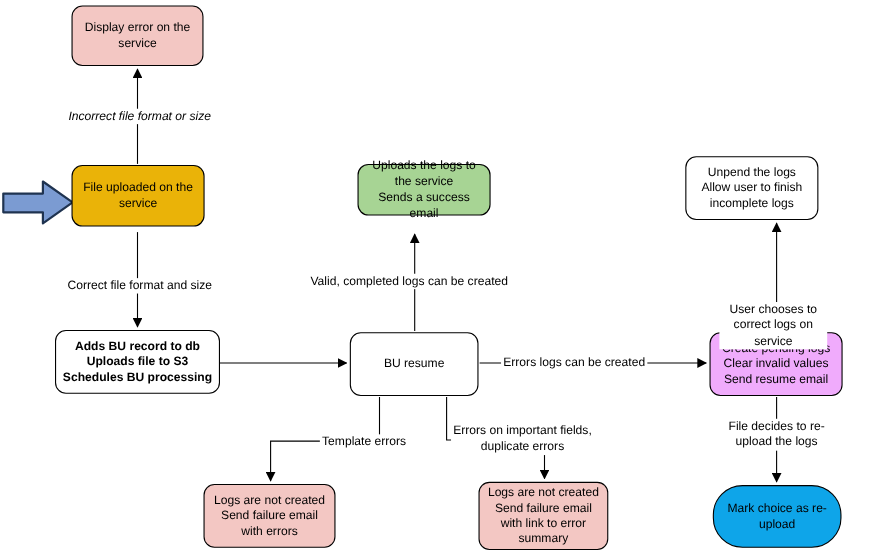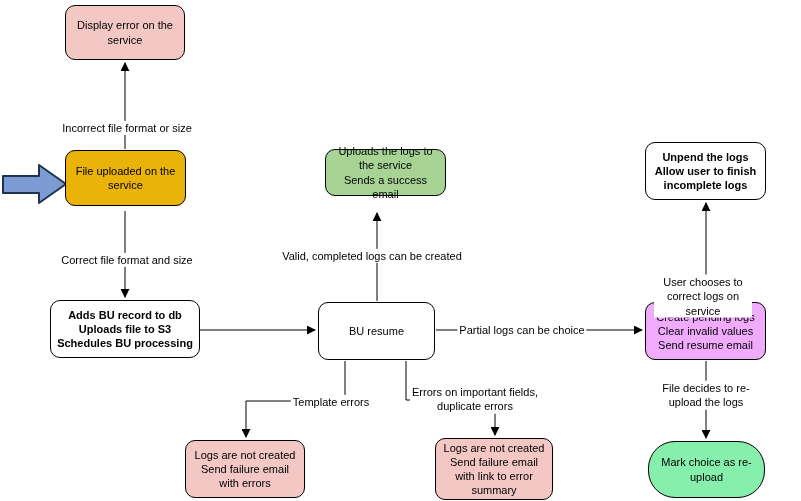--- a/index.html
+++ b/index.html
@@ -93,34 +93,34 @@
 
   <div class="node" style="left: 435px; top: 438px; width: 118px; height: 62px; background: rgb(243, 199, 195);">Logs are not created
 Send failure email
 with link to error
 summary</div>
 
   <div class="node" style="left: 645px; top: 302px; width: 121px; height: 58px; background: #f0abfc;">Create pending logs
 Clear invalid values
 Send resume email</div>
 
-  <div class="node" style="left: 645px; top: 142px; width: 121px; height: 58px; background: rgb(255, 255, 255); font-weight: bold;">Unpend the logs
+  <div class="node" style="left: 623px; top: 142px; width: 121px; height: 58px; background: rgb(255, 255, 255);">Unpend the logs
 Allow user to finish
 incomplete logs</div>
 
-  <div class="node" style="left: 648px; top: 441px; width: 117px; height: 57px; background: #86efac; border-radius: 27px;">Mark choice as re-
+  <div class="node" style="left: 648px; top: 441px; width: 117px; height: 57px; background: #0ea5e9; border-radius: 27px;">Mark choice as re-
 upload</div>
 
-  <div class="elabel" style="left:127px;top:128px;">Incorrect file format or size</div>
+  <div class="elabel" style="left:127px;top:106px;font-style:italic;">Incorrect file format or size</div>
 
   <div class="elabel" style="left:127px;top:260px;">Correct file format and size</div>
 
   <div class="elabel" style="left:372px;top:256px;">Valid, completed logs can be created</div>
 
-  <div class="elabel" style="left:522px;top:330px;">Partial logs can be choice</div>
+  <div class="elabel" style="left:522px;top:330px;">Errors logs can be created</div>
 
   <div class="elabel" style="left:331px;top:402px;">Template errors</div>
 
   <div class="elabel" style="left:475px;top:399px;">Errors on important fields,
 duplicate errors</div>
 
   <div class="elabel" style="left:703px;top:256px;margin-top:40px;">User chooses to correct logs on service</div>
 
   <div class="elabel" style="left:706px;top:395px;">File decides to re-upload the logs</div>
 

